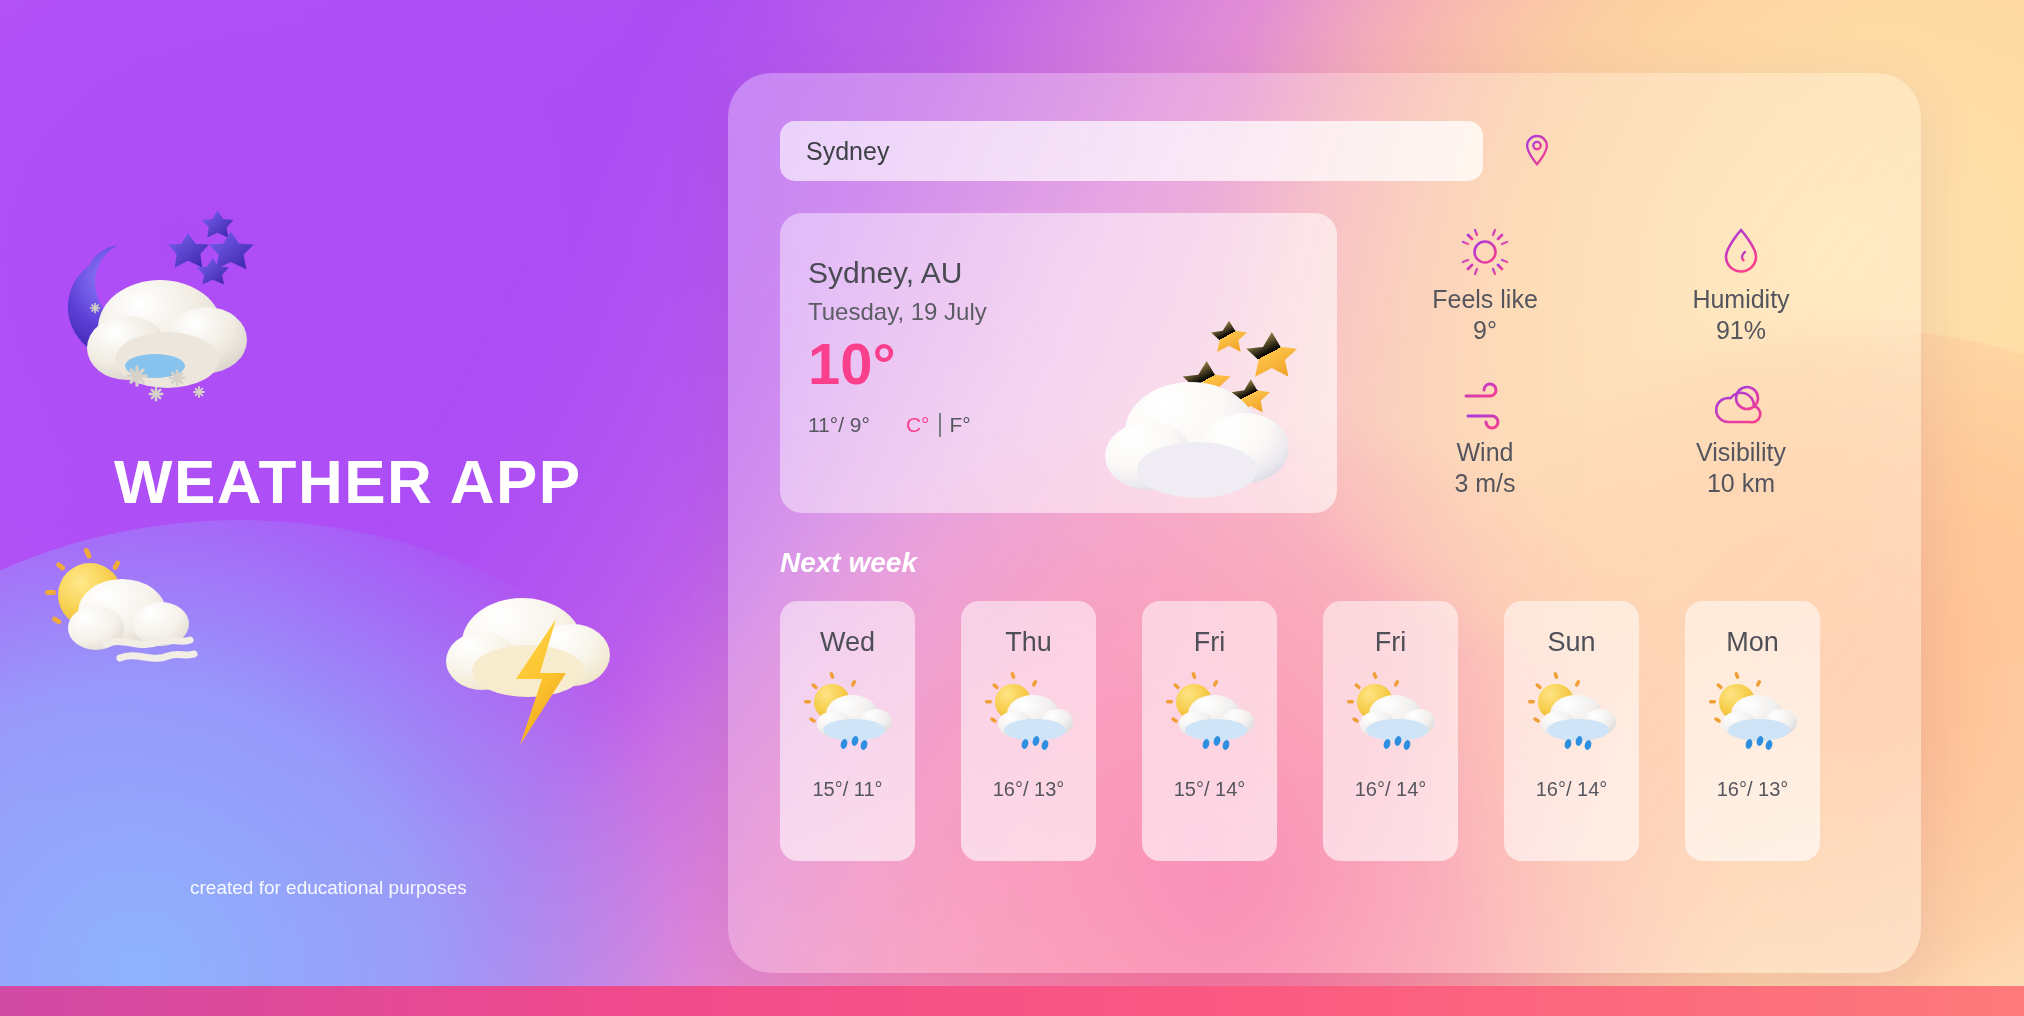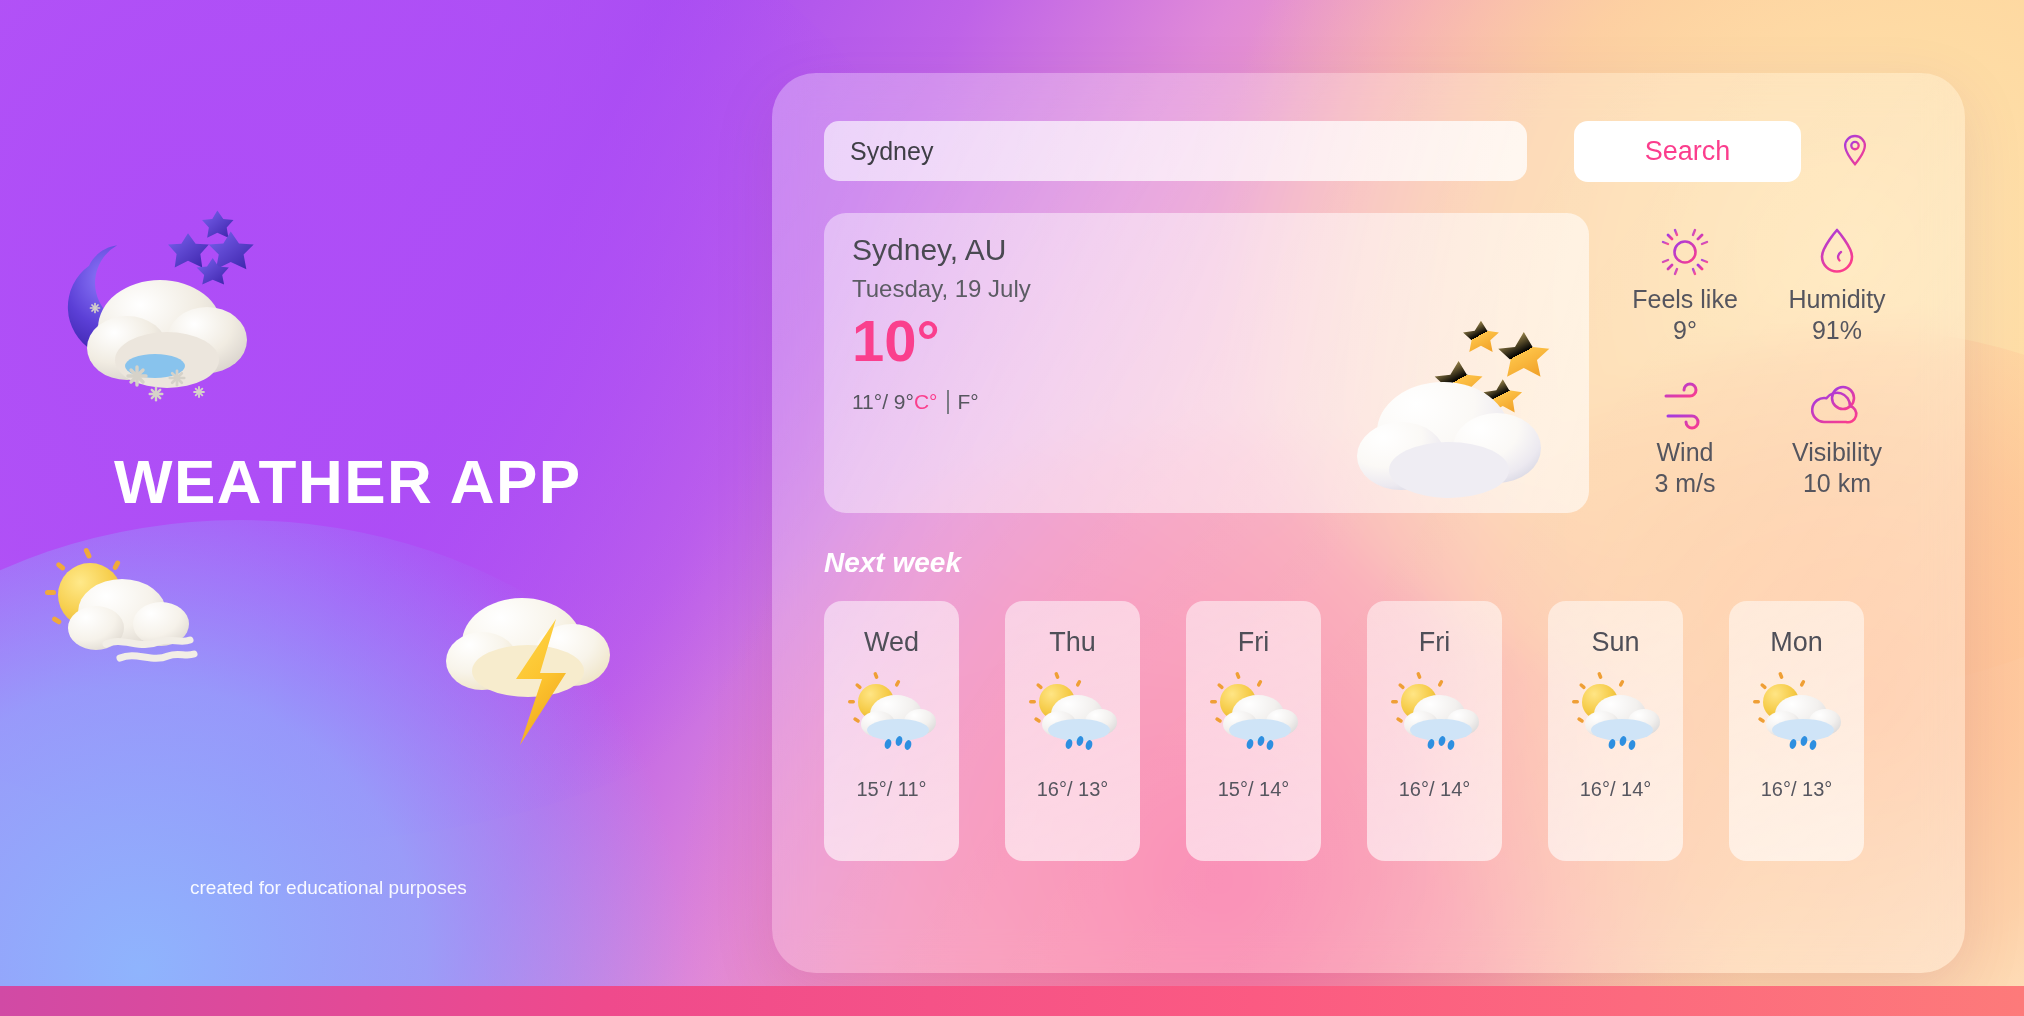--- a/index.html
+++ b/index.html
@@ -90,21 +90,20 @@
     border-radius: 44px;
     background: linear-gradient(125deg,
         rgba(255,255,255,0.30) 0%,
         rgba(255,255,255,0.24) 32%,
         rgba(255,255,255,0.26) 62%,
         rgba(255,255,255,0.36) 100%);
     box-shadow: 0 18px 60px rgba(120,60,140,0.13);
     backdrop-filter: blur(18px);
     z-index: 5;
     padding: 48px 52px;
-    margin-left: 44px;
   }
 
   
   .search-row {
     display: flex;
     align-items: center;
     gap: 0;
     height: 60px;
   }
   .search-input {
@@ -137,35 +136,35 @@
     border: none; background: none;
     cursor: pointer;
     display: flex; align-items: center; justify-content: center;
   }
 
   
   .mid-row { display: flex; margin-top: 32px; }
 
   .current-card {
     position: relative;
-    width: 765px; height: 300px;
+    width: 557px; height: 300px;
     border-radius: 22px;
     background: linear-gradient(105deg,
         rgba(255,255,255,0.42) 0%,
         rgba(255,255,255,0.50) 45%,
         rgba(255,255,255,0.60) 100%);
-    padding: 20px 28px 0 28px;
+    padding: 43px 28px 0 28px;
     overflow: hidden;
   }
   .cc-city  { font-size: 30px; color: #4a4a52; font-weight: 400; }
   .cc-date  { font-size: 24px; color: #5c5c64; margin-top: 8px; }
   .cc-temp  { font-size: 58px; font-weight: 700; color: #fa3f8d; margin-top: 8px; line-height: 1.05; }
   .cc-cond  { font-size: 28px; color: #50505a; margin-top: 2px; }
   .cc-range-row {
-    display: flex; align-items: flex-end; 
+    display: flex; align-items: flex-end; gap: 36px;
     margin-top: 18px;
   }
   .cc-range { font-size: 21px; color: #56565f; }
   .unit-toggle { display: flex; align-items: center; gap: 9px; font-size: 21px; }
   .unit-c { color: #fa3f8d; cursor: pointer; }
   .unit-sep { width: 2px; height: 24px; background: #7b7b85; display: inline-block; }
   .unit-f { color: #56565f; cursor: pointer; }
 
   .cc-art {
     position: absolute;
@@ -362,21 +361,20 @@
   </div>
 
   <h1 class="hero-title">WEATHER APP</h1>
   <div class="hero-caption">created for educational purposes</div>
 </div>
 
 <div class="panel">
 
   <div class="search-row">
     <input class="search-input" type="text" value="Sydney" placeholder="City" style="">
-    <button class="search-button">Search</button>
     <button class="geo-button">
       <span>
         <svg viewBox="0 0 24 26" width="30" height="32" fill="none">
           <defs>
             <linearGradient id="pinG" x1="0" y1="0" x2="1" y2="1">
               <stop offset="0%" stop-color="#a43ae0"></stop>
                 <stop offset="100%" stop-color="#fb3d8d"></stop>
             </linearGradient>
           </defs>
           <path d="M12 1.6c-4.4 0-8 3.5-8 7.9 0 5.8 8 15 8 15s8-9.2 8-15c0-4.4-3.6-7.9-8-7.9z" stroke="url(#pinG)" stroke-width="1.9"></path>

